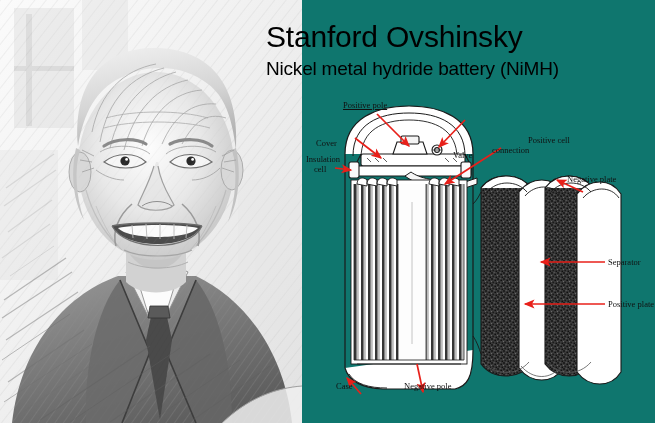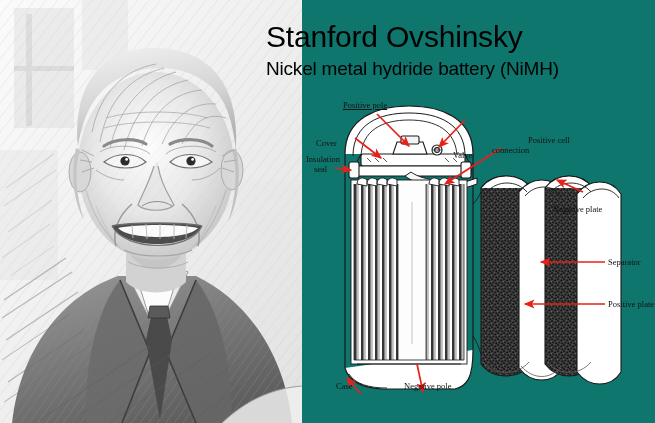--- a/index.html
+++ b/index.html
@@ -403,26 +403,26 @@
       </g>
     </svg>
 
     <div class="lbl" style="left:38px; top:8px;text-decoration:underline;">Positive pole</div>
 
     <div class="lbl" style="left:148px; top:14px;margin-top:44px;">Valve</div>
 
     <div class="lbl" style="left:11px; top:37px;margin-top:9px;">Cover</div>
 
     <div class="lbl" style="left:1px; top:62px;">Insulation</div>
-    <div class="lbl" style="left:9px; top:72px;">seal</div>
+    <div class="lbl" style="left:9px; top:72px;">cell</div>
 
     <div class="lbl" style="left:181px; top:43px;margin-left:42px;">Positive cell</div>
     <div class="lbl" style="left:187px; top:53px;">connection</div>
 
-    <div class="lbl" style="left:248px; top:82px;margin-top:30px;">Negative plate</div>
+    <div class="lbl" style="left:262px; top:82px;">Negative plate</div>
 
     <div class="lbl" style="left:303px; top:165px;">Separator</div>
 
     <div class="lbl" style="left:303px; top:207px;">Positive plate</div>
 
     <div class="lbl" style="left:31px; top:289px;">Case</div>
 
     <div class="lbl" style="left:99px; top:289px;">Negative pole</div>
   </div>
 

